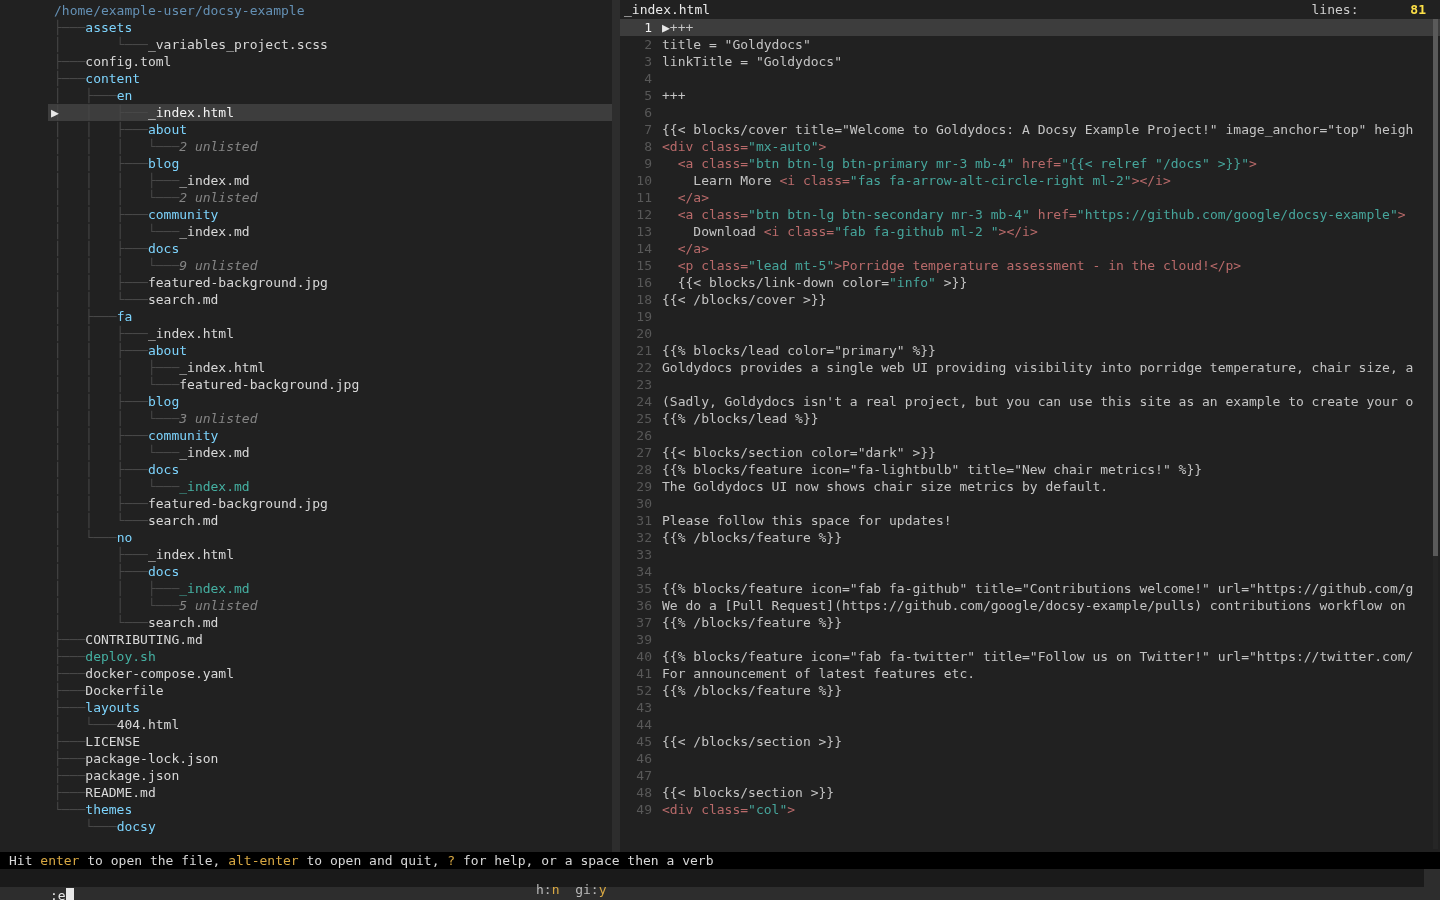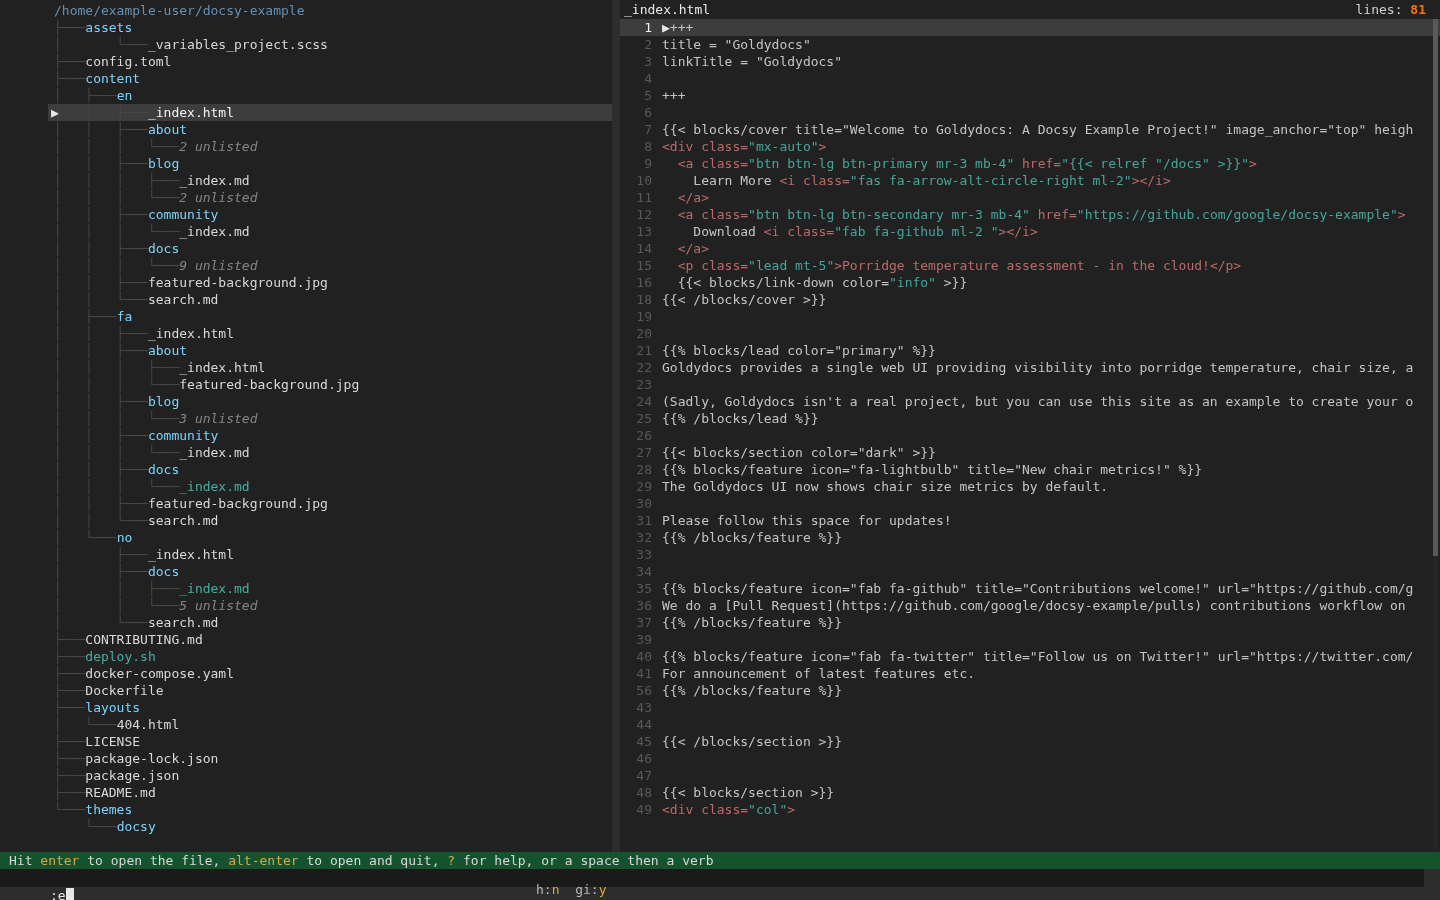--- a/index.html
+++ b/index.html
@@ -31,21 +31,21 @@
   .t-file { color:#d8d8d8; }
   .t-teal { color:#45b0a2; }
   .t-unlisted { color:#858585; font-style:italic; }
   .tree-row.sel .t-file, .tree-row.sel .t-dir { color:#f2f2f2; }
   
   .preview-header {
     height:17px; line-height:15px; padding:0 6px 0 4px;
     display:flex; justify-content:space-between; color:#e9e9e9;
   }
   .lines-info { color:#cfcfcf; padding-right:8px; }
-  .lines-info b { color:#f97316; font-weight:bold; }
+  .lines-info b { color:#fde047; font-weight:bold;margin-left:44px; }
   .code-line { padding-left:2px; }
   .code-line.sel { background:#3d3d3d; }
   .ln {
     display:inline-block; width:30px; text-align:right;
     color:#585858; margin-right:10px;
   }
   .code-line.sel .ln { color:#f0f0f0; }
   .code-line .marker { color:#e9e9e9; }
   .tok-plain { color:#c4c4c4; }
   .tok-tag { color:#b96a6a; }
@@ -53,21 +53,21 @@
   .scroll-track {
     position:absolute; top:19px; right:2px; width:5px; height:830px;
     background:#262626;
   }
   .scroll-thumb {
     position:absolute; top:0; left:0; width:5px; height:537px;
     background:#5a5a5a;
   }
   
   .status-bar {
-    height:17px; line-height:17px; background:#14532d;
+    height:17px; line-height:17px; background:#000000;
     padding-left:9px; white-space:pre; color:#d8d8d8;
   }
   .s-accent { color:#d8a843; }
   .f-label { color:#b9b9b9; }
   .input-row { height:18px; background:#2d2d2d; }
   .input-line {
     position:relative; width:1424px; height:18px; line-height:18px;
     background:#1a1a1a; padding-left:3px; white-space:pre; color:#e8e8e8;
   }
   .cursor {
@@ -171,21 +171,21 @@
           <div class="row code-line"><span class="ln">31</span><span class="tok-plain">Please follow this space for updates!</span></div>
           <div class="row code-line"><span class="ln">32</span><span class="tok-plain">{{% /blocks/feature %}}</span></div>
           <div class="row code-line"><span class="ln">33</span></div>
           <div class="row code-line"><span class="ln">34</span></div>
           <div class="row code-line"><span class="ln">35</span><span class="tok-plain">{{% blocks/feature icon="fab fa-github" title="Contributions welcome!" url="https://github.com/g</span></div>
           <div class="row code-line"><span class="ln">36</span><span class="tok-plain">We do a [Pull Request](https://github.com/google/docsy-example/pulls) contributions workflow on</span></div>
           <div class="row code-line"><span class="ln">37</span><span class="tok-plain">{{% /blocks/feature %}}</span></div>
           <div class="row code-line"><span class="ln">39</span></div>
           <div class="row code-line"><span class="ln">40</span><span class="tok-plain">{{% blocks/feature icon="fab fa-twitter" title="Follow us on Twitter!" url="https://twitter.com/</span></div>
           <div class="row code-line"><span class="ln">41</span><span class="tok-plain">For announcement of latest features etc.</span></div>
-          <div class="row code-line"><span class="ln">56</span><span class="tok-plain">{{% /blocks/feature %}}</span></div>
+          <div class="row code-line"><span class="ln">52</span><span class="tok-plain">{{% /blocks/feature %}}</span></div>
           <div class="row code-line"><span class="ln">43</span></div>
           <div class="row code-line"><span class="ln">44</span></div>
           <div class="row code-line"><span class="ln">45</span><span class="tok-plain">{{&lt; /blocks/section &gt;}}</span></div>
           <div class="row code-line"><span class="ln">46</span></div>
           <div class="row code-line"><span class="ln">47</span></div>
           <div class="row code-line"><span class="ln">48</span><span class="tok-plain">{{&lt; blocks/section &gt;}}</span></div>
           <div class="row code-line"><span class="ln">49</span><span class="tok-tag">&lt;div class=</span><span class="tok-str">"col"</span><span class="tok-tag">&gt;</span></div>
         </div>
       <div class="scroll-track">
         <div class="scroll-thumb"></div>

